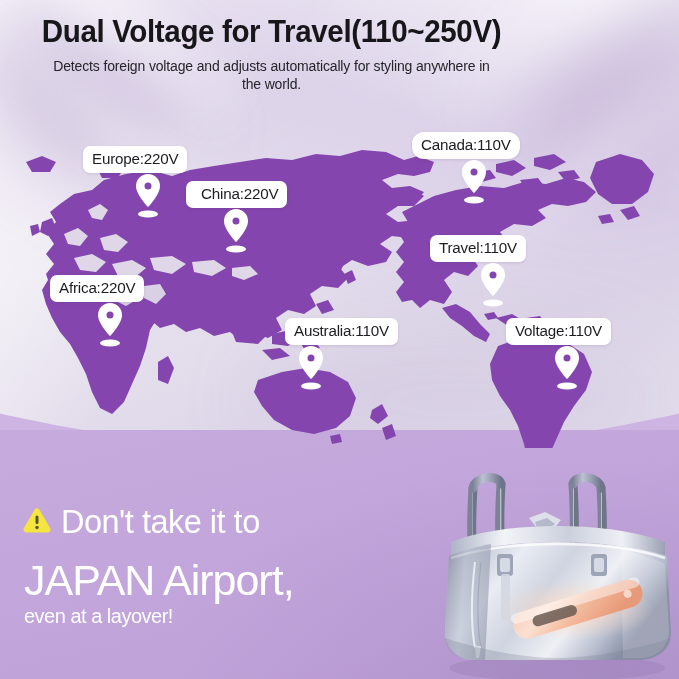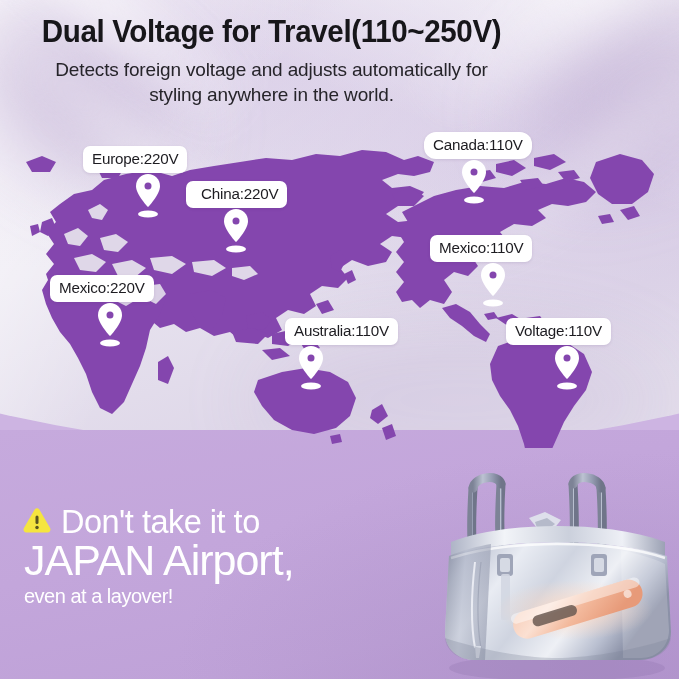--- a/index.html
+++ b/index.html
@@ -60,21 +60,21 @@
   .header { position:absolute; left:0; top:0; width:543px; z-index:6; text-align:center; }
   .title {
     margin-top:14px;
     font-size:30.5px; font-weight:700; letter-spacing:-.4px;
     color:#17161a; line-height:1.18;
     font-family:"Liberation Sans", sans-serif;
     transform:scaleX(.97); transform-origin:center;
   }
   .subtitle {
     margin-top:7px;
-    font-size:19px; font-weight:400; color:#26242a;
+    font-size:14px; font-weight:400; color:#26242a;
     line-height:1.32; letter-spacing:-.15px;
     padding:0 53px;
   }
 
   
   .map-wrap {
     position:absolute; left:0; top:118px; width:679px; height:330px; z-index:2;
   }
   .map-wrap svg { display:block; width:679px; height:330px; }
 
@@ -99,21 +99,21 @@
   
   .warn { position:absolute; left:22px; top:506px; z-index:7; }
   .warn-row1 { display:flex; align-items:flex-start; gap:9px; }
   .warn-tri { width:30px; height:28px; flex:0 0 auto; }
   .warn-tri svg { display:block; width:30px; height:28px; }
   .warn-l1 {
     font-size:32.5px; color:#ffffff; font-weight:400;
     letter-spacing:-.5px; line-height:1; white-space:nowrap;
   }
   .warn-l2 {
-    margin-top:0; margin-left:2px;
+    margin-top:20px; margin-left:2px;
     font-size:43px; color:#ffffff; font-weight:400;
     letter-spacing:-1.0px; line-height:1.02; white-space:nowrap;
   }
   .warn-l3 {
     margin-top:4px; margin-left:2px;
     font-size:20px; color:#ffffff; font-weight:400;
     letter-spacing:-.5px; line-height:1.05; white-space:nowrap;
   }
 
   
@@ -266,21 +266,21 @@
       <div class="pin-mark" style="left:219px; top:207px;">
         <svg viewBox="0 0 34 46">
             <ellipse cx="17" cy="42" rx="10" ry="3.6" fill="#fff"></ellipse>
             <path d="M17 2C10.4 2 5 7.3 5 13.9c0 8.6 12 21.1 12 21.1s12-12.5 12-21.1C29 7.3 23.6 2 17 2z" fill="#fff"></path>
             <circle cx="17" cy="14" r="3.5" fill="#8446ae"></circle>
           </svg>
       </div>
     </div>
 
     <div class="poi">
-      <div class="pin-label" style="left:50px; top:275px;">Mexico:220V</div>
+      <div class="pin-label" style="left:50px; top:275px;">Africa:220V</div>
       <div class="pin-mark" style="left:93px; top:301px;">
         <svg viewBox="0 0 34 46">
             <ellipse cx="17" cy="42" rx="10" ry="3.6" fill="#fff"></ellipse>
             <path d="M17 2C10.4 2 5 7.3 5 13.9c0 8.6 12 21.1 12 21.1s12-12.5 12-21.1C29 7.3 23.6 2 17 2z" fill="#fff"></path>
             <circle cx="17" cy="14" r="3.5" fill="#8446ae"></circle>
           </svg>
       </div>
     </div>
 
     <div class="poi">
@@ -288,32 +288,32 @@
       <div class="pin-mark" style="left:294px; top:344px;">
         <svg viewBox="0 0 34 46">
             <ellipse cx="17" cy="42" rx="10" ry="3.6" fill="#fff"></ellipse>
             <path d="M17 2C10.4 2 5 7.3 5 13.9c0 8.6 12 21.1 12 21.1s12-12.5 12-21.1C29 7.3 23.6 2 17 2z" fill="#fff"></path>
             <circle cx="17" cy="14" r="3.5" fill="#8446ae"></circle>
           </svg>
       </div>
     </div>
 
     <div class="poi">
-      <div class="pin-label" style="left:424px; top:132px;border-radius:12px;">Canada:110V</div>
+      <div class="pin-label" style="left:412px; top:132px;border-radius:12px;">Canada:110V</div>
       <div class="pin-mark" style="left:457px; top:158px;">
         <svg viewBox="0 0 34 46">
             <ellipse cx="17" cy="42" rx="10" ry="3.6" fill="#fff"></ellipse>
             <path d="M17 2C10.4 2 5 7.3 5 13.9c0 8.6 12 21.1 12 21.1s12-12.5 12-21.1C29 7.3 23.6 2 17 2z" fill="#fff"></path>
             <circle cx="17" cy="14" r="3.5" fill="#8446ae"></circle>
           </svg>
       </div>
     </div>
 
     <div class="poi">
-      <div class="pin-label" style="left:430px; top:235px;">Mexico:110V</div>
+      <div class="pin-label" style="left:430px; top:235px;">Travel:110V</div>
       <div class="pin-mark" style="left:476px; top:261px;">
         <svg viewBox="0 0 34 46">
             <ellipse cx="17" cy="42" rx="10" ry="3.6" fill="#fff"></ellipse>
             <path d="M17 2C10.4 2 5 7.3 5 13.9c0 8.6 12 21.1 12 21.1s12-12.5 12-21.1C29 7.3 23.6 2 17 2z" fill="#fff"></path>
             <circle cx="17" cy="14" r="3.5" fill="#8446ae"></circle>
           </svg>
       </div>
     </div>
 
     <div class="poi">

